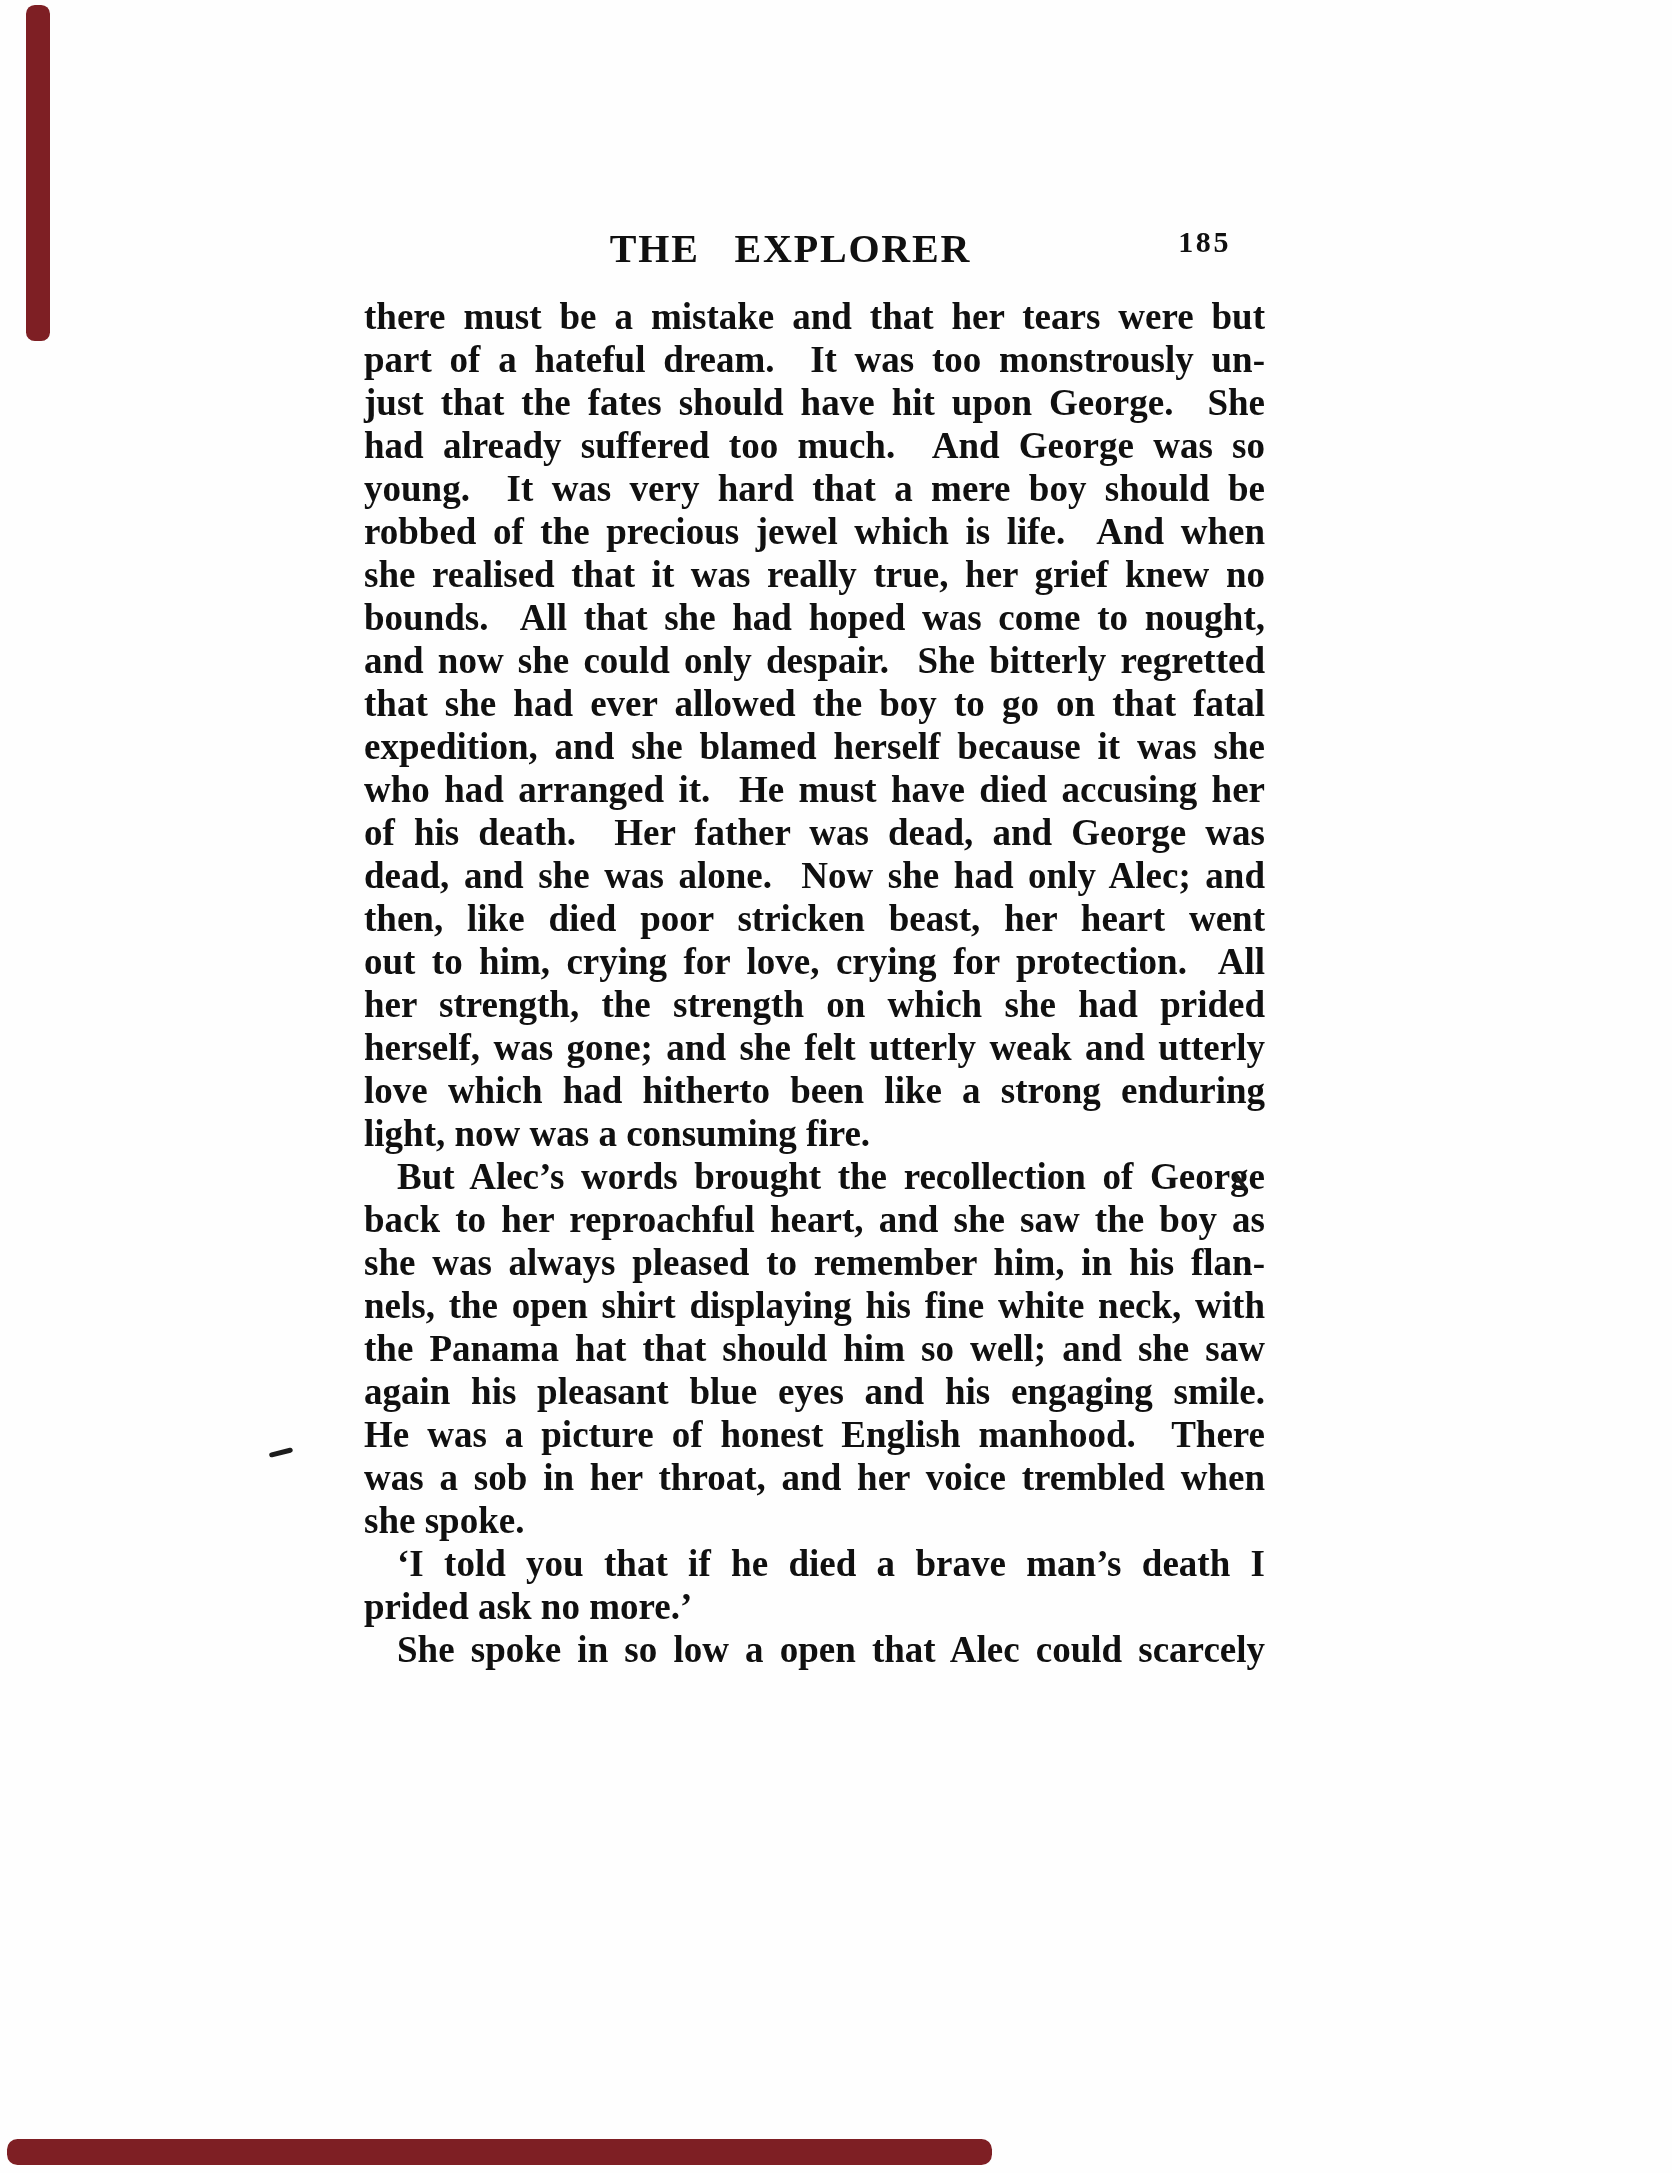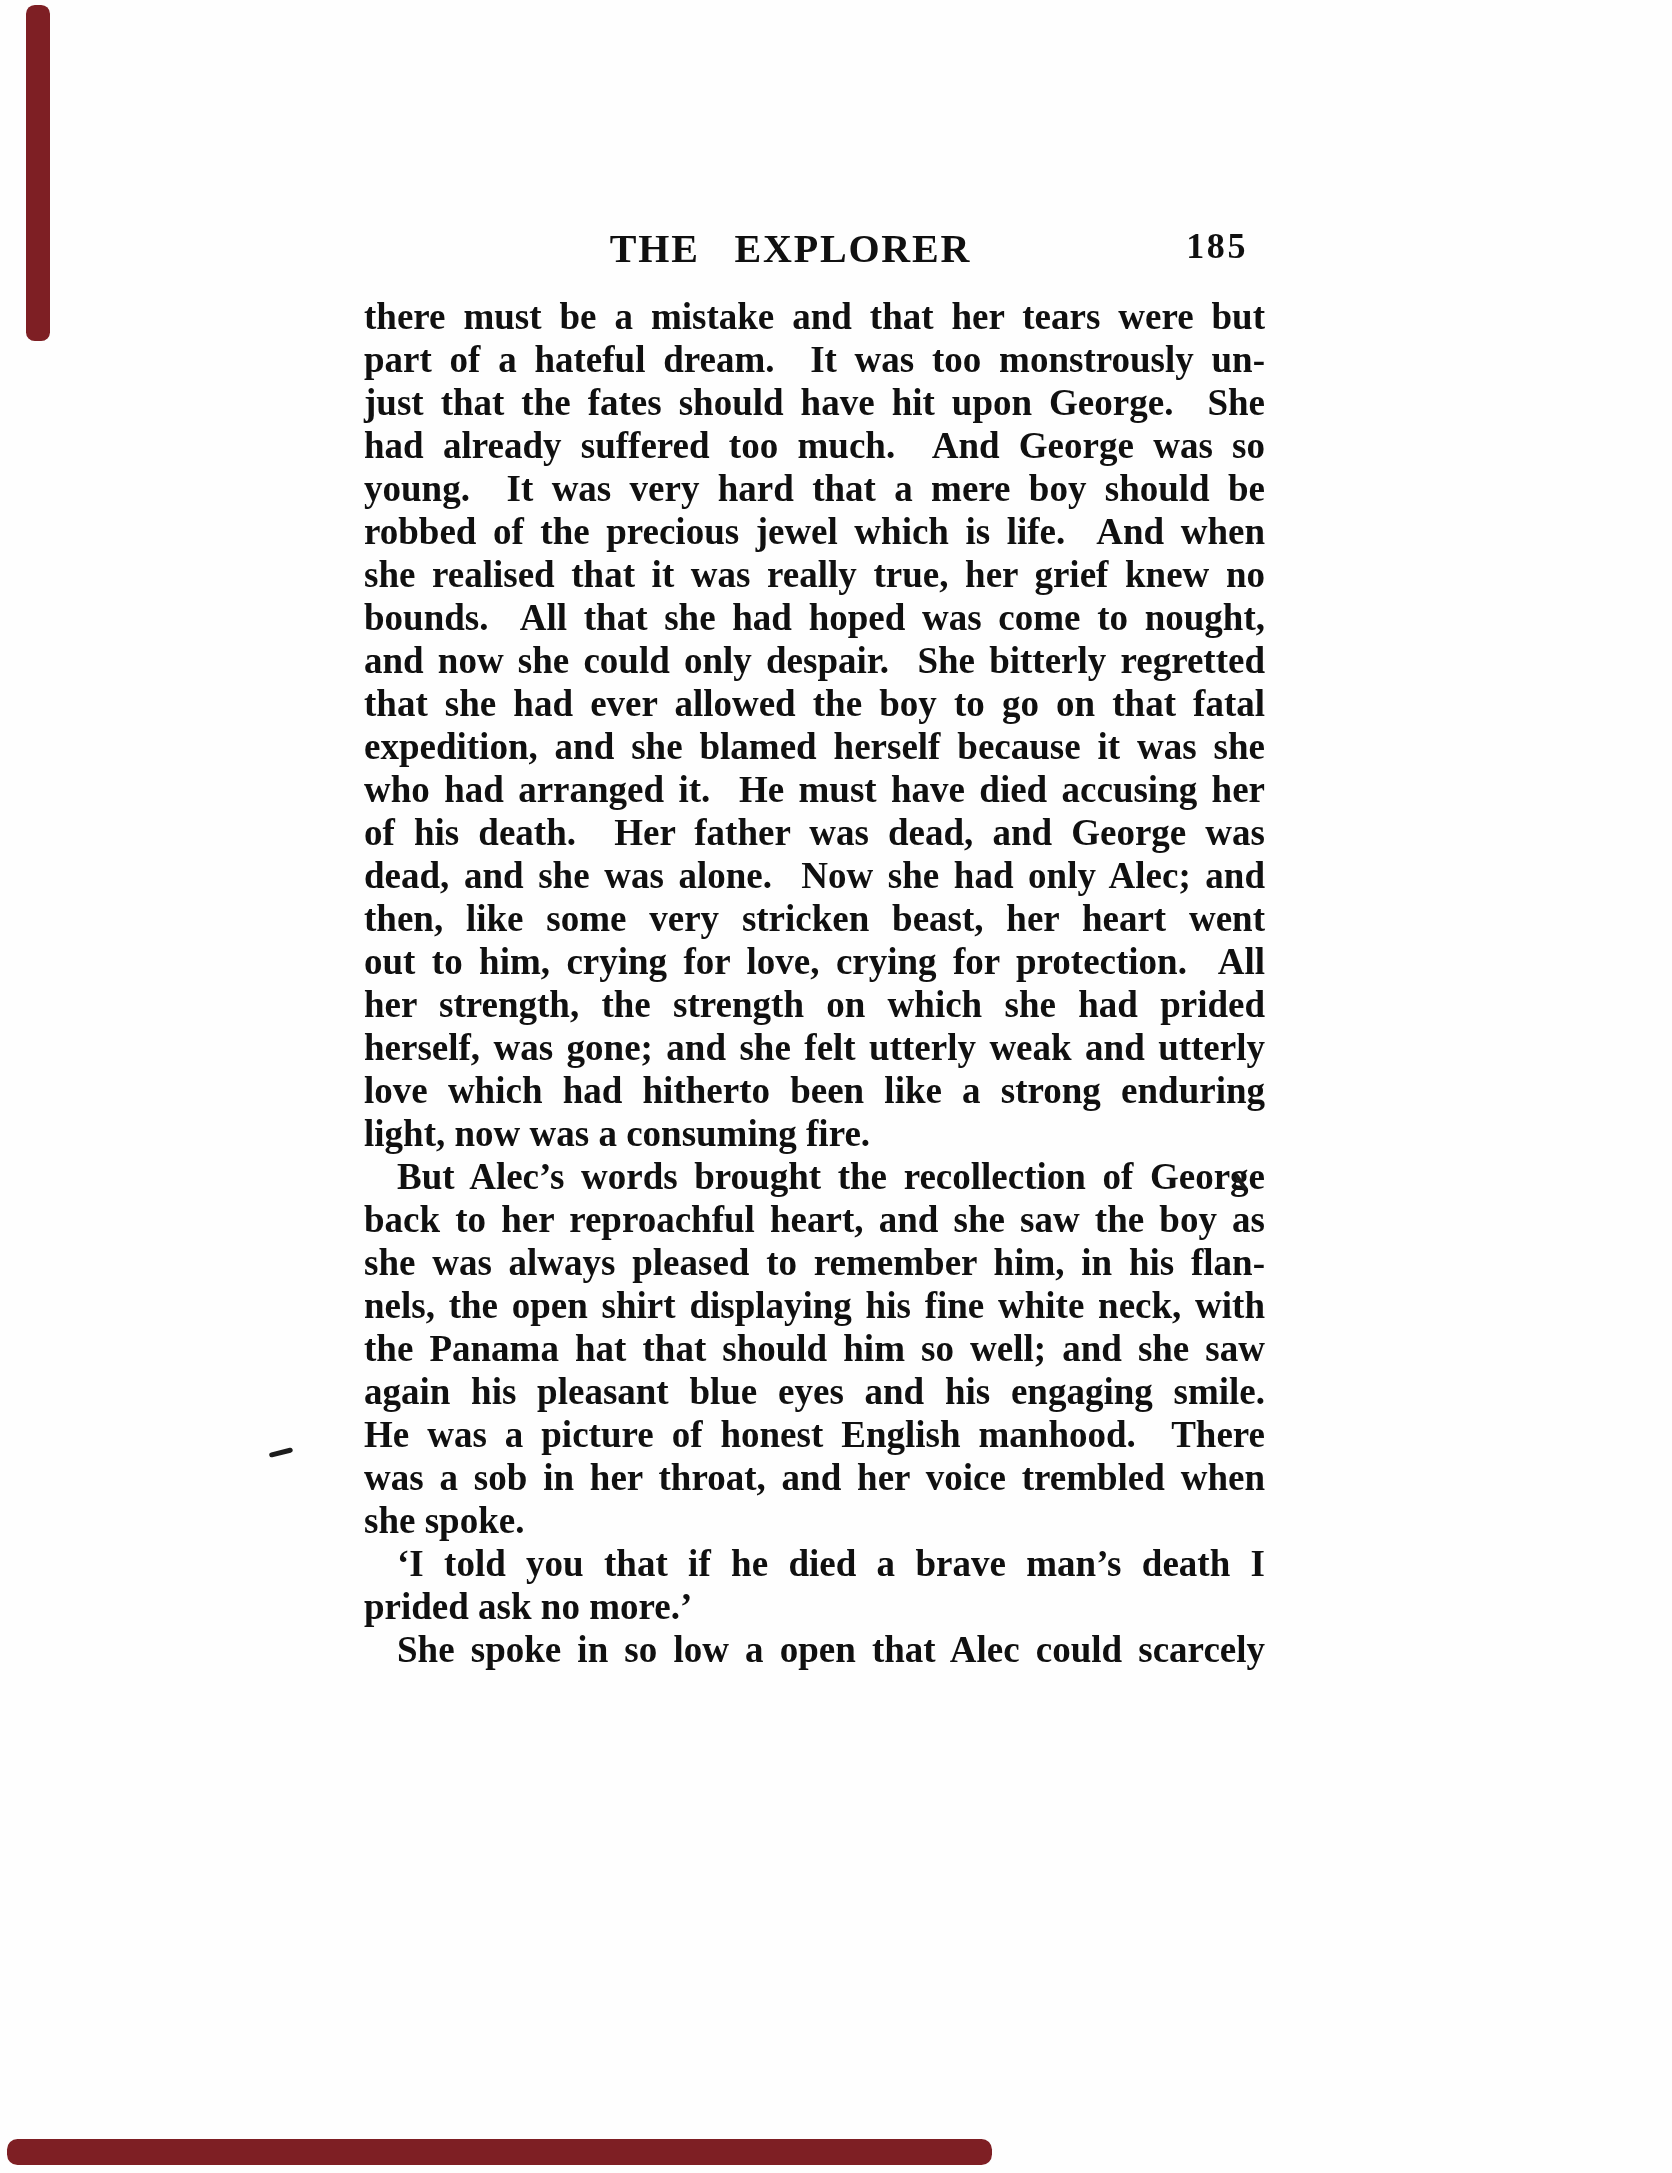--- a/index.html
+++ b/index.html
@@ -30,22 +30,22 @@
   .header-title {
     display: block;
     text-align: center;
     font-size: 40px;
     letter-spacing: 1.8px;
     word-spacing: 23px;
     color: var(--ink);
   }
   .page-number {
     position: absolute;
-    top: 0; right: 6px;
-    font-size: 36px;
+    top: 0; right: 23px;
+    font-size: 30px;
     letter-spacing: 2.6px;
     color: var(--ink);
   }
   
   .text-block {
     position: absolute;
     top: 295px; left: 338px; width: 927px;
     font-size: 37px;
     line-height: 43px;
     font-weight: 700;
@@ -111,21 +111,21 @@
       <div class="line justify">young.&nbsp; It was very hard that a mere boy should be</div>
       <div class="line justify">robbed of the precious jewel which is life.&nbsp; And when</div>
       <div class="line justify">she realised that it was really true, her grief knew no</div>
       <div class="line justify">bounds.&nbsp; All that she had hoped was come to nought,</div>
       <div class="line justify">and now she could only despair.&nbsp; She bitterly regretted</div>
       <div class="line justify">that she had ever allowed the boy to go on that fatal</div>
       <div class="line justify">expedition, and she blamed herself because it was she</div>
       <div class="line justify">who had arranged it.&nbsp; He must have died accusing her</div>
       <div class="line justify">of his death.&nbsp; Her father was dead, and George was</div>
       <div class="line justify">dead, and she was alone.&nbsp; Now she had only Alec; and</div>
-      <div class="line justify">then, like some very stricken beast, her heart went</div>
+      <div class="line justify">then, like died poor stricken beast, her heart went</div>
       <div class="line justify">out to him, crying for love, crying for protection.&nbsp; All</div>
       <div class="line justify">her strength, the strength on which she had prided</div>
       <div class="line justify">herself, was gone; and she felt utterly weak and utterly</div>
       <div class="line justify">love which had hitherto been like a strong enduring</div>
       <div class="line plain">light, now was a consuming fire.</div>
       <div class="line justify indent">But Alec’s words brought the recollection of George</div>
       <div class="line justify">back to her reproachful heart, and she saw the boy as</div>
       <div class="line justify">she was always pleased to remember him, in his flan-</div>
       <div class="line justify">nels, the open shirt displaying his fine white neck, with</div>
       <div class="line justify">the Panama hat that should him so well; and she saw</div>

